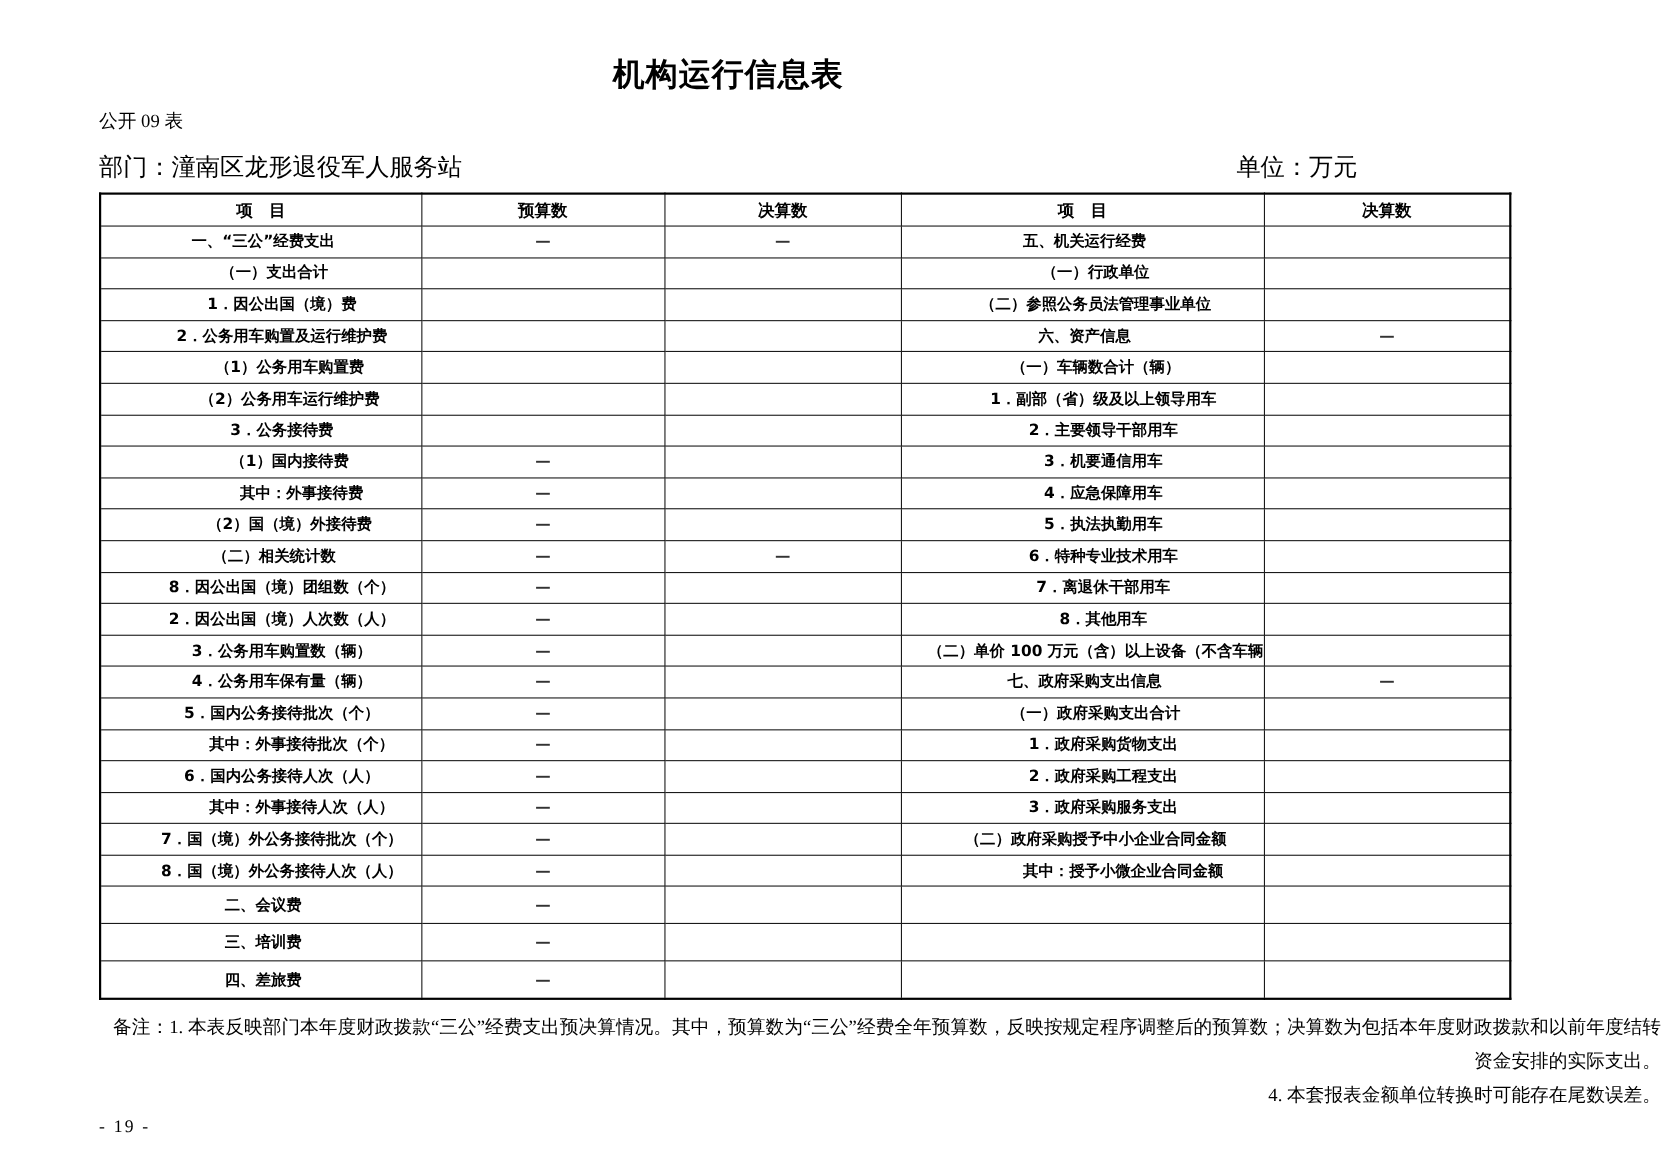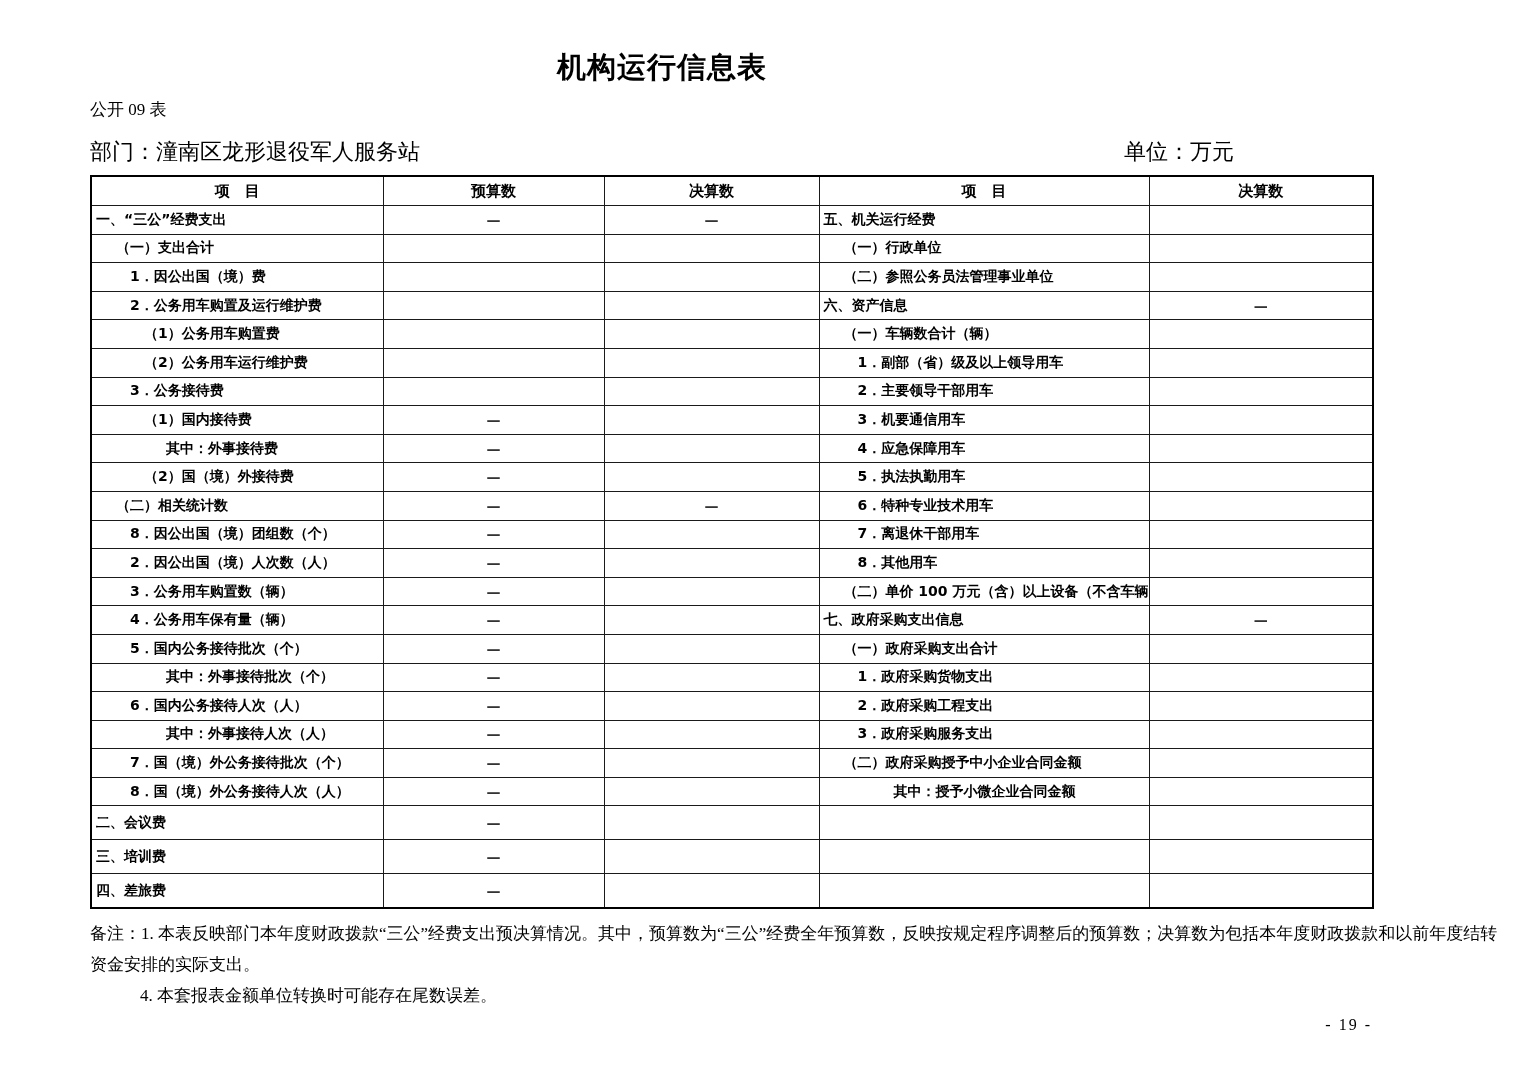--- a/index.html
+++ b/index.html
@@ -23,33 +23,33 @@
   }
   table.info td,table.info th{
     border:1px solid #1a1a1a;
     font-family:"DejaVu Sans","Liberation Sans",sans-serif;
     font-size:14px;font-weight:bold;
     padding:0;overflow:hidden;white-space:nowrap;
   }
   table.info th{height:28px;text-align:center;font-size:15px;}
   table.info tr.r{height:28.6px;}
   table.info tr.tall{height:34px;}
-  td.lbl{text-align:left;}
+  td.lbl{text-align:center;}
   td.val{text-align:center;color:#333;}
   .ind0{padding-left:4px!important;}
   .ind1{padding-left:24px!important;}
   .ind2{padding-left:38px!important;}
   .ind3{padding-left:52px!important;}
   .ind4{padding-left:74px!important;}
   .notes{margin-top:9px;font-size:17px;line-height:31px;width:1420px;}
-  .notes div{white-space:nowrap;}
+  .notes div{white-space:nowrap;text-align:right;}
   .note-indent{padding-left:50px;}
   .page-number{
     position:absolute;left:0;top:1016px;width:1282px;
-    text-align:right;font-size:16px;letter-spacing:2px;
+    text-align:left;font-size:16px;letter-spacing:2px;
   }
 </style>
 </head>
 <body>
 
 <div class="page">
 
   <div class="doc-title">机构运行信息表</div>
 
   <div class="meta-line1">公开 09 表</div>

